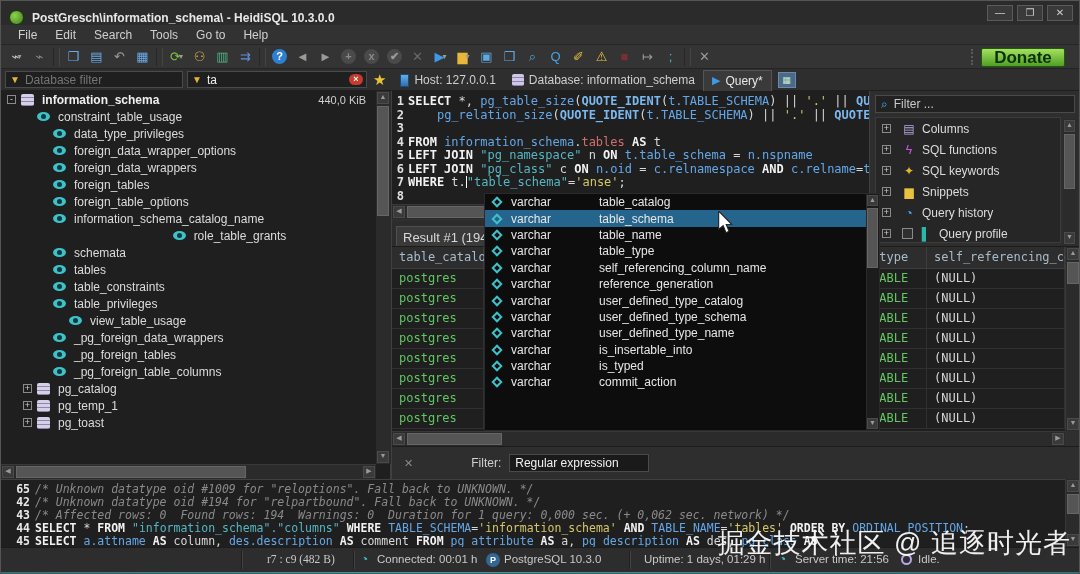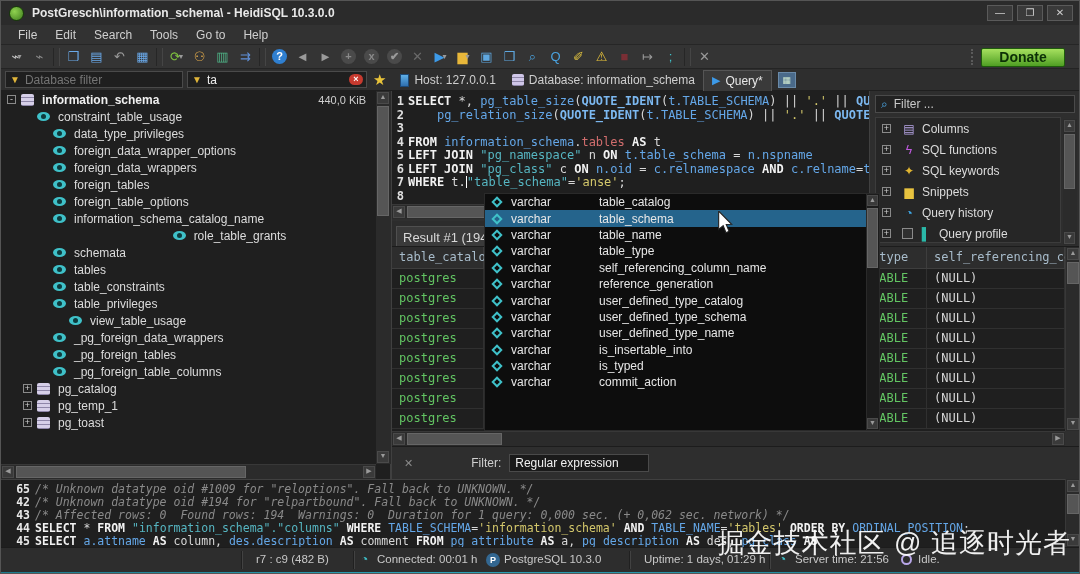--- a/index.html
+++ b/index.html
@@ -4,21 +4,21 @@
 <style>
   * { margin:0; padding:0; box-sizing:border-box; }
   html,body { background:#1a1a1a; }
   #app{ position:relative; width:1080px; height:574px; background:#2f2f2f;
         font-family:"Liberation Sans",sans-serif; color:#d4d4d4; overflow:hidden;
         border:1px solid #555; }
   .mono{ font-family:"DejaVu Sans Mono","Liberation Mono",monospace; }
 
   
   #titlebar{ position:absolute; left:0; top:0; width:100%; height:24px; background:#2b2b2b;
-             display:flex; align-items:center; padding-left:8px; }
+             display:flex; align-items:flex-end; padding-left:8px; }
   #app-logo{ width:15px; height:15px; border-radius:50%;
              background:radial-gradient(circle at 35% 35%, #8fd14f, #3f7d1e); border:1px solid #163a08; }
   #win-title{ margin-left:8px; font-size:12px; font-weight:bold; color:#e8e8e8; }
   #win-controls{ position:absolute; right:6px; top:4px; display:flex; gap:4px; }
   .win-btn{ width:26px; height:16px; background:#3a3a3a; border:1px solid #5a5a5a; color:#cfcfcf;
             font-size:10px; line-height:14px; text-align:center; }
 
   
   #menubar{ position:absolute; left:0; top:24px; width:100%; height:20px; background:#323232;
             display:flex; align-items:center; padding-left:8px; border-bottom:1px solid #262626;}
@@ -28,21 +28,21 @@
   #toolbar{ position:absolute; left:0; top:44px; width:100%; height:24px; background:#343434;
             display:flex; align-items:center; padding-left:4px; border-bottom:1px solid #242424;}
   .tb-btn{ width:23px; height:21px; display:flex; align-items:center; justify-content:center;
            font-size:13px; border:1px solid transparent; border-radius:2px; position:relative;}
   .tb-dd{ font-size:8px; color:#9a9a9a; margin-left:-2px; }
   .tb-sep{ width:7px; height:18px; border-left:1px solid #262626; border-right:1px solid #454545; margin:0 2px;}
   .round-bg{ border-radius:50%; width:15px; height:15px; line-height:15px; text-align:center; font-weight:bold; font-size:11px;}
   #drag-dots{ position:absolute; right:104px; top:4px; height:16px; width:4px; border-left:2px dotted #5a5a5a;}
   #donate-btn{ position:absolute; right:14px; top:3px; width:84px; height:19px;
                background:linear-gradient(#a6e05f,#4f9f23); border:1px solid #1e5c0c; border-radius:2px;
-               color:#0c3006; font-weight:bold; font-size:14px; text-align:center; line-height:17px;}
+               color:#0c3006; font-weight:bold; font-size:17px; text-align:center; line-height:17px;}
 
   
   #row2{ position:absolute; left:0; top:68px; width:100%; height:22px; background:#2e2e2e;
          display:flex; align-items:center; border-bottom:1px solid #1f1f1f;}
   .filter-box{ height:17px; background:#1f1f1f; border:1px solid #4a4a4a; display:flex;
                align-items:center; padding:0 4px; font-size:12px; }
   #db-filter{ width:178px; margin-left:4px; color:#c8c8c8;}
   #tbl-filter{ width:180px; margin-left:4px; color:#f0f0f0; position:relative;}
   .funnel{ color:#e0b53a; font-size:10px; margin-right:5px; }
   .fb-input{ background:transparent; border:none; outline:none; color:inherit; font-size:12px;
@@ -622,21 +622,21 @@
       <div class="log-row"><span class="log-num">45</span><span class="log-code"><span class="seg-k">SELECT</span><span class="seg-p"> </span><span class="seg-i">a.attname</span><span class="seg-p"> </span><span class="seg-k">AS</span><span class="seg-p"> column, </span><span class="seg-i">des.description</span><span class="seg-p"> </span><span class="seg-k">AS</span><span class="seg-p"> comment </span><span class="seg-k">FROM</span><span class="seg-p"> </span><span class="seg-i">pg_attribute</span><span class="seg-p"> </span><span class="seg-k">AS</span><span class="seg-p"> a, </span><span class="seg-i">pg_description</span><span class="seg-p"> </span><span class="seg-k">AS</span><span class="seg-p"> des, </span><span class="seg-i">pg_class</span><span class="seg-p"> </span><span class="seg-k">AS</span></span></div>
     </div>
   <div class="sbar" id="log-vscroll">
     <div class="sb-btn" style="left:1px;top:1px;width:12px;height:12px;">▲</div>
     <div class="sb-thumb" style="left:1px;top:15px;width:12px;height:20px;"></div>
     <div class="sb-btn" style="left:1px;bottom:1px;width:12px;height:12px;">▼</div>
   </div>
 
   <div id="statusbar">
     <div class="st-sep" style="left:240px;"></div>
-    <span class="st-item" style="left:255px;">r7 : c9 (482 B)</span>
+    <span class="st-item" style="left:266px;font-family:Liberation Serif, serif;">r7 : c9 (482 B)</span>
     <div class="st-sep" style="left:352px;"></div>
     <span class="st-ico" style="left:360px;">◔</span>
     <span class="st-item" style="left:376px;">Connected: 00:01 h</span>
     <div id="pg-ico" style="position:absolute;left:485px;top:5px;">P</div>
     <span class="st-item" style="left:503px;">PostgreSQL 10.3.0</span>
     <div class="st-sep" style="left:628px;"></div>
     <span class="st-item" style="left:643px;">Uptime: 1 days, 01:29 h</span>
     <div class="st-sep" style="left:768px;"></div>
     <span class="st-ico" style="left:778px;">◔</span>
     <span class="st-item" style="left:794px;">Server time: 21:56</span>

